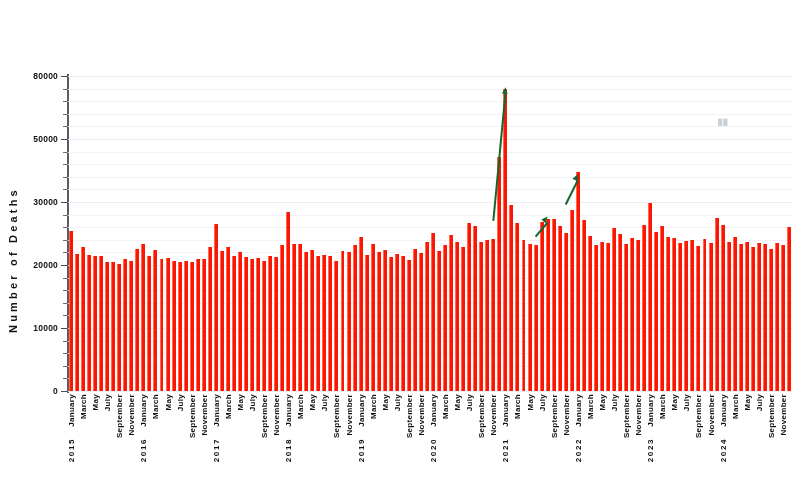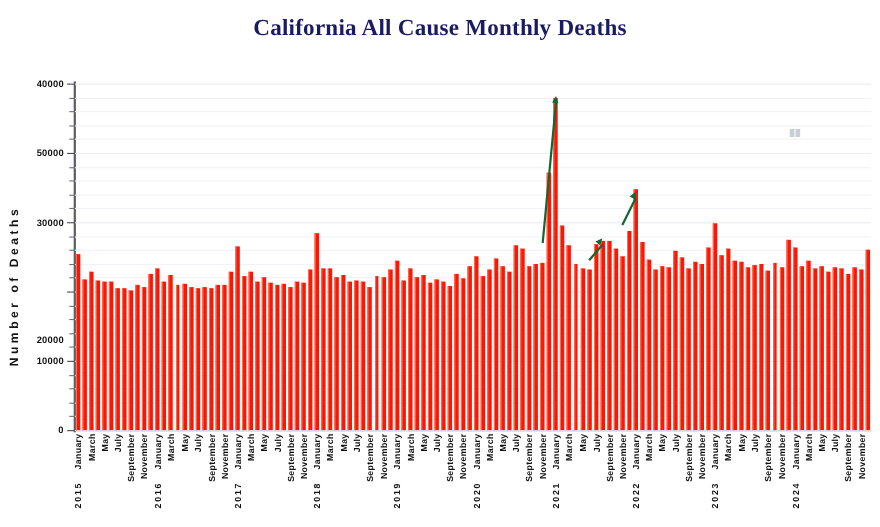--- a/index.html
+++ b/index.html
@@ -169,31 +169,30 @@
     font-size: 6px;
     color: #c9cfd6;
     letter-spacing: 1px;
   }
 </style>
 </head>
 <body>
 
 <div id="chart-root">
 
-  <div id="chart-title">California All Cause Monthly Deaths</div>
 
   <div id="y-axis-title">Number of Deaths</div>
 
   <div id="ylabels-wrap">
       <div class="ylabel" style="top: 386px;">0</div>
       <div class="ylabel" style="top: 323px;">10000</div>
-      <div class="ylabel" style="top: 260px; margin-top: 44px;">20000</div>
+      <div class="ylabel" style="top: 260px;">20000</div>
       <div class="ylabel" style="top: 197px;">30000</div>
       <div class="ylabel" style="top: 134px;">50000</div>
-      <div class="ylabel" style="top: 71px;">40000</div>
+      <div class="ylabel" style="top: 71px;">80000</div>
     </div>
 
   <div id="axis-line-y"></div>
   <div id="axis-line-x"></div>
 
   <div id="plot-area">
       <div class="gridline major" style="top: 315px;"></div>
       <div class="gridline" style="top: 302.4px;"></div>
       <div class="gridline" style="top: 289.8px;"></div>
       <div class="gridline" style="top: 277.2px;"></div>

